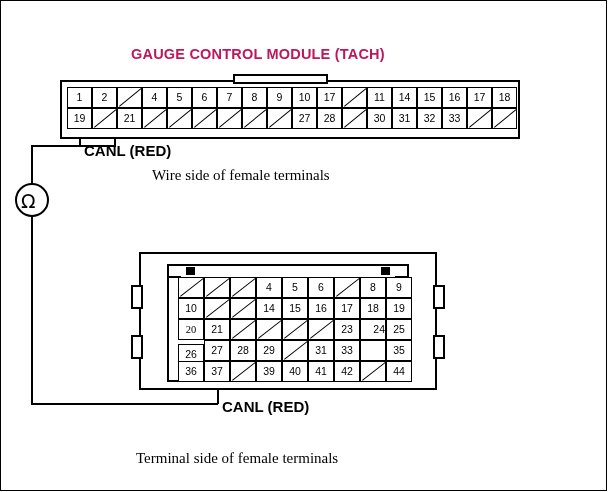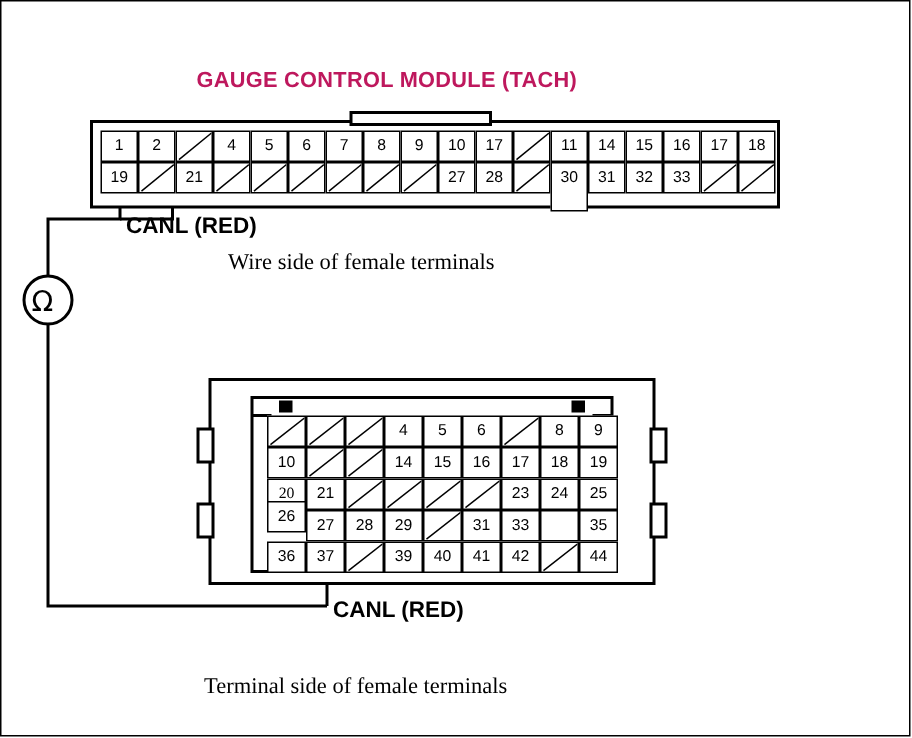--- a/index.html
+++ b/index.html
@@ -227,21 +227,21 @@
       </div>
       <div class="cell" style="left: 292px; top: 108px; width: 25px; height: 21px; line-height: 19px;">
         <span style="line-height: 19px;">27</span>
       </div>
       <div class="cell" style="left: 317px; top: 108px; width: 25px; height: 21px; line-height: 19px;">
         <span style="line-height: 19px;">28</span>
       </div>
       <div class="cell" style="left: 342px; top: 108px; width: 25px; height: 21px; line-height: 19px;">
         <div class="slash" style="width: 28.4253px; left: 1px; top: 18px; transform: rotate(-39.2894deg);"></div>
       </div>
-      <div class="cell" style="left: 367px; top: 108px; width: 25px; height: 33px; line-height: 19px;">
+      <div class="cell" style="left: 367px; top: 108px; width: 25px; height: 21px; line-height: 19px;">
         <span style="line-height: 19px;">30</span>
       </div>
       <div class="cell" style="left: 392px; top: 108px; width: 25px; height: 21px; line-height: 19px;">
         <span style="line-height: 19px;">31</span>
       </div>
       <div class="cell" style="left: 417px; top: 108px; width: 25px; height: 21px; line-height: 19px;">
         <span style="line-height: 19px;">32</span>
       </div>
       <div class="cell" style="left: 442px; top: 108px; width: 25px; height: 21px; line-height: 19px;">
         <span style="line-height: 19px;">33</span>
@@ -324,26 +324,26 @@
       <div class="cell" style="left: 282px; top: 319px; width: 26px; height: 21px; line-height: 19px;">
         <div class="slash" style="width: 29.2062px; left: 1px; top: 18px; transform: rotate(-38.047deg);"></div>
       </div>
       <div class="cell" style="left: 308px; top: 319px; width: 26px; height: 21px; line-height: 19px;">
         <div class="slash" style="width: 29.2062px; left: 1px; top: 18px; transform: rotate(-38.047deg);"></div>
       </div>
       <div class="cell" style="left: 334px; top: 319px; width: 26px; height: 21px; line-height: 19px;">
         <span style="line-height: 19px;">23</span>
       </div>
       <div class="cell" style="left: 360px; top: 319px; width: 26px; height: 21px; line-height: 19px;">
-        <span style="line-height: 19px;">24</span>
+        <span style="line-height: 19px; text-align: right;">24</span>
       </div>
       <div class="cell" style="left: 386px; top: 319px; width: 26px; height: 21px; line-height: 19px;">
         <span style="line-height: 19px;">25</span>
       </div>
-      <div class="cell" style="left: 178px; top: 334px; width: 26px; height: 21px; line-height: 19px;">
+      <div class="cell" style="left: 178px; top: 344px; width: 26px; height: 21px; line-height: 19px;">
         <span style="line-height: 19px;">26</span>
       </div>
       <div class="cell" style="left: 204px; top: 340px; width: 26px; height: 21px; line-height: 19px;">
         <span style="line-height: 19px;">27</span>
       </div>
       <div class="cell" style="left: 230px; top: 340px; width: 26px; height: 21px; line-height: 19px;">
         <span style="line-height: 19px;">28</span>
       </div>
       <div class="cell" style="left: 256px; top: 340px; width: 26px; height: 21px; line-height: 19px;">
         <span style="line-height: 19px;">29</span>

